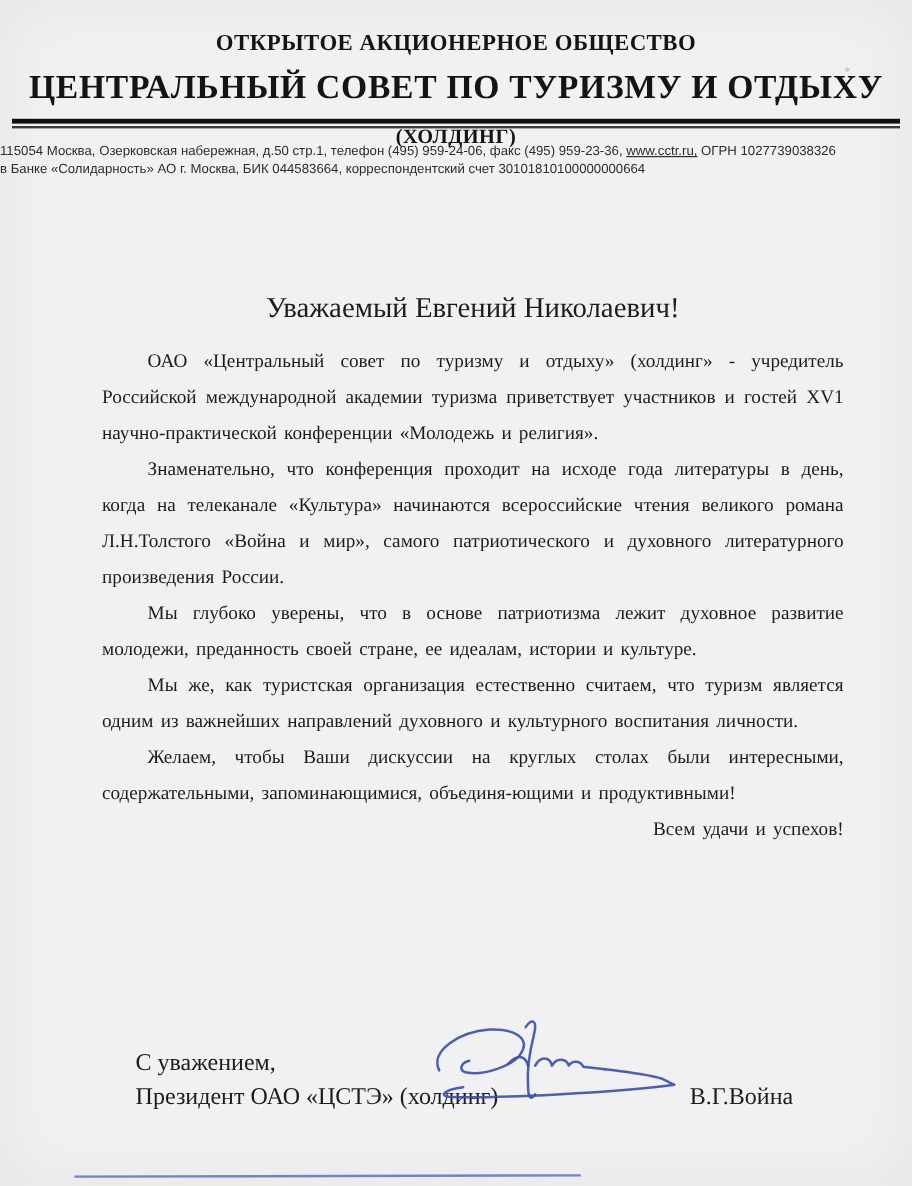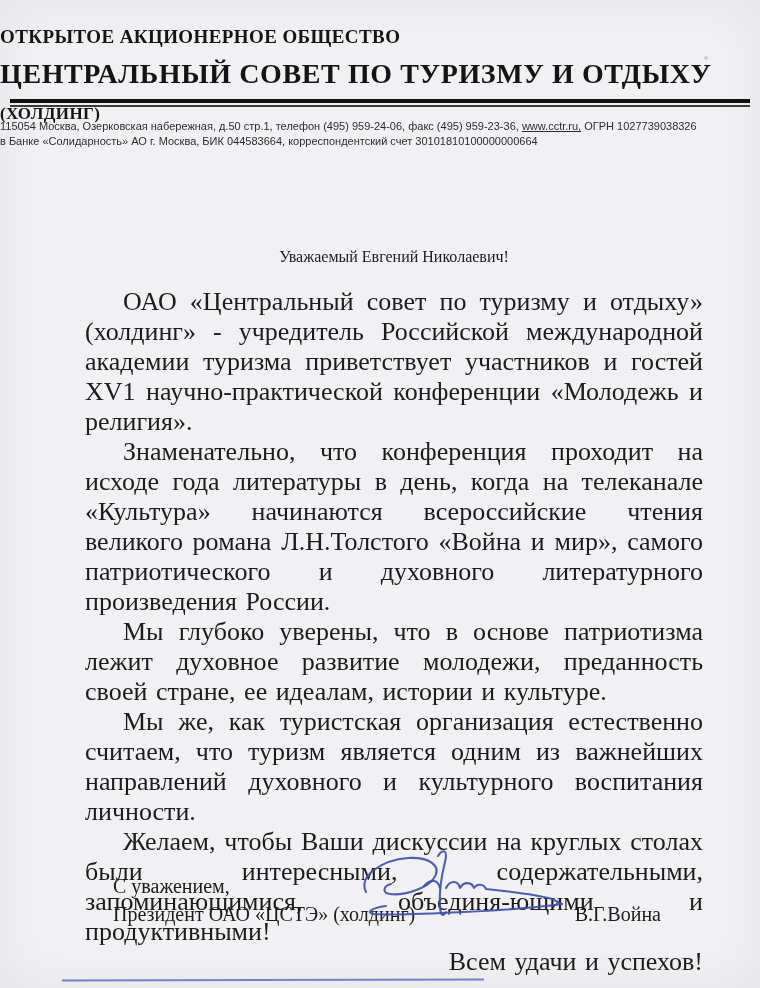--- a/index.html
+++ b/index.html
@@ -9,21 +9,21 @@
     font-family: "Liberation Serif", serif;
   }
   .page {
     position: relative; width: 760px; height: 988px;
     background: #f1f1f3;
     box-shadow: inset 0 0 60px rgba(0,0,0,0.05);
     color: #1d1d1f;
   }
 
   
-  .letterhead { position: absolute; top: 26px; left: 0; width: 100%; text-align: left; color: #141415; }
+  .letterhead { position: absolute; top: 26px; left: 0; width: 100%; text-align: center; color: #141415; }
   .org-type {
     font-size: 19px; font-weight: bold; letter-spacing: 0.4px; line-height: 22px;
   }
   .org-name {
     font-size: 28px; font-weight: bold; letter-spacing: 0.6px; line-height: 28px; margin-top: 12px;
   }
   .org-holding {
     font-size: 17px; font-weight: bold; letter-spacing: 0.4px; line-height: 20px; margin-top: 16px;
   }
   .header-divider {
@@ -41,25 +41,25 @@
   }
   .contact-line { white-space: nowrap; }
   .website-link { text-decoration: underline; }
 
   
   .letter-body {
     position: absolute; top: 243px; left: 85px; width: 618px;
     font-size: 20px; color: #1c1c1e;
   }
   .salutation {
-    text-align: center; line-height: 28px; margin: 0 0 16px 0; font-size: 16px;
+    text-align: center; line-height: 28px; margin: 0 0 16px 0; font-size: 24px;
   }
   .para {
     margin: 0; text-align: justify; text-indent: 38px;
-    font-size: 26px; line-height: 30px;
+    font-size: 16px; line-height: 30px;
     word-spacing: 2px;
   }
   .para.no-justify { text-align: right; }
 
   
   .signature-block {
     position: absolute; top: 872px; left: 113px; width: 548px;
     font-size: 20px; line-height: 28px; color: #1c1c1e;
   }
   .sign-row { display: flex; justify-content: space-between; align-items: baseline; }

